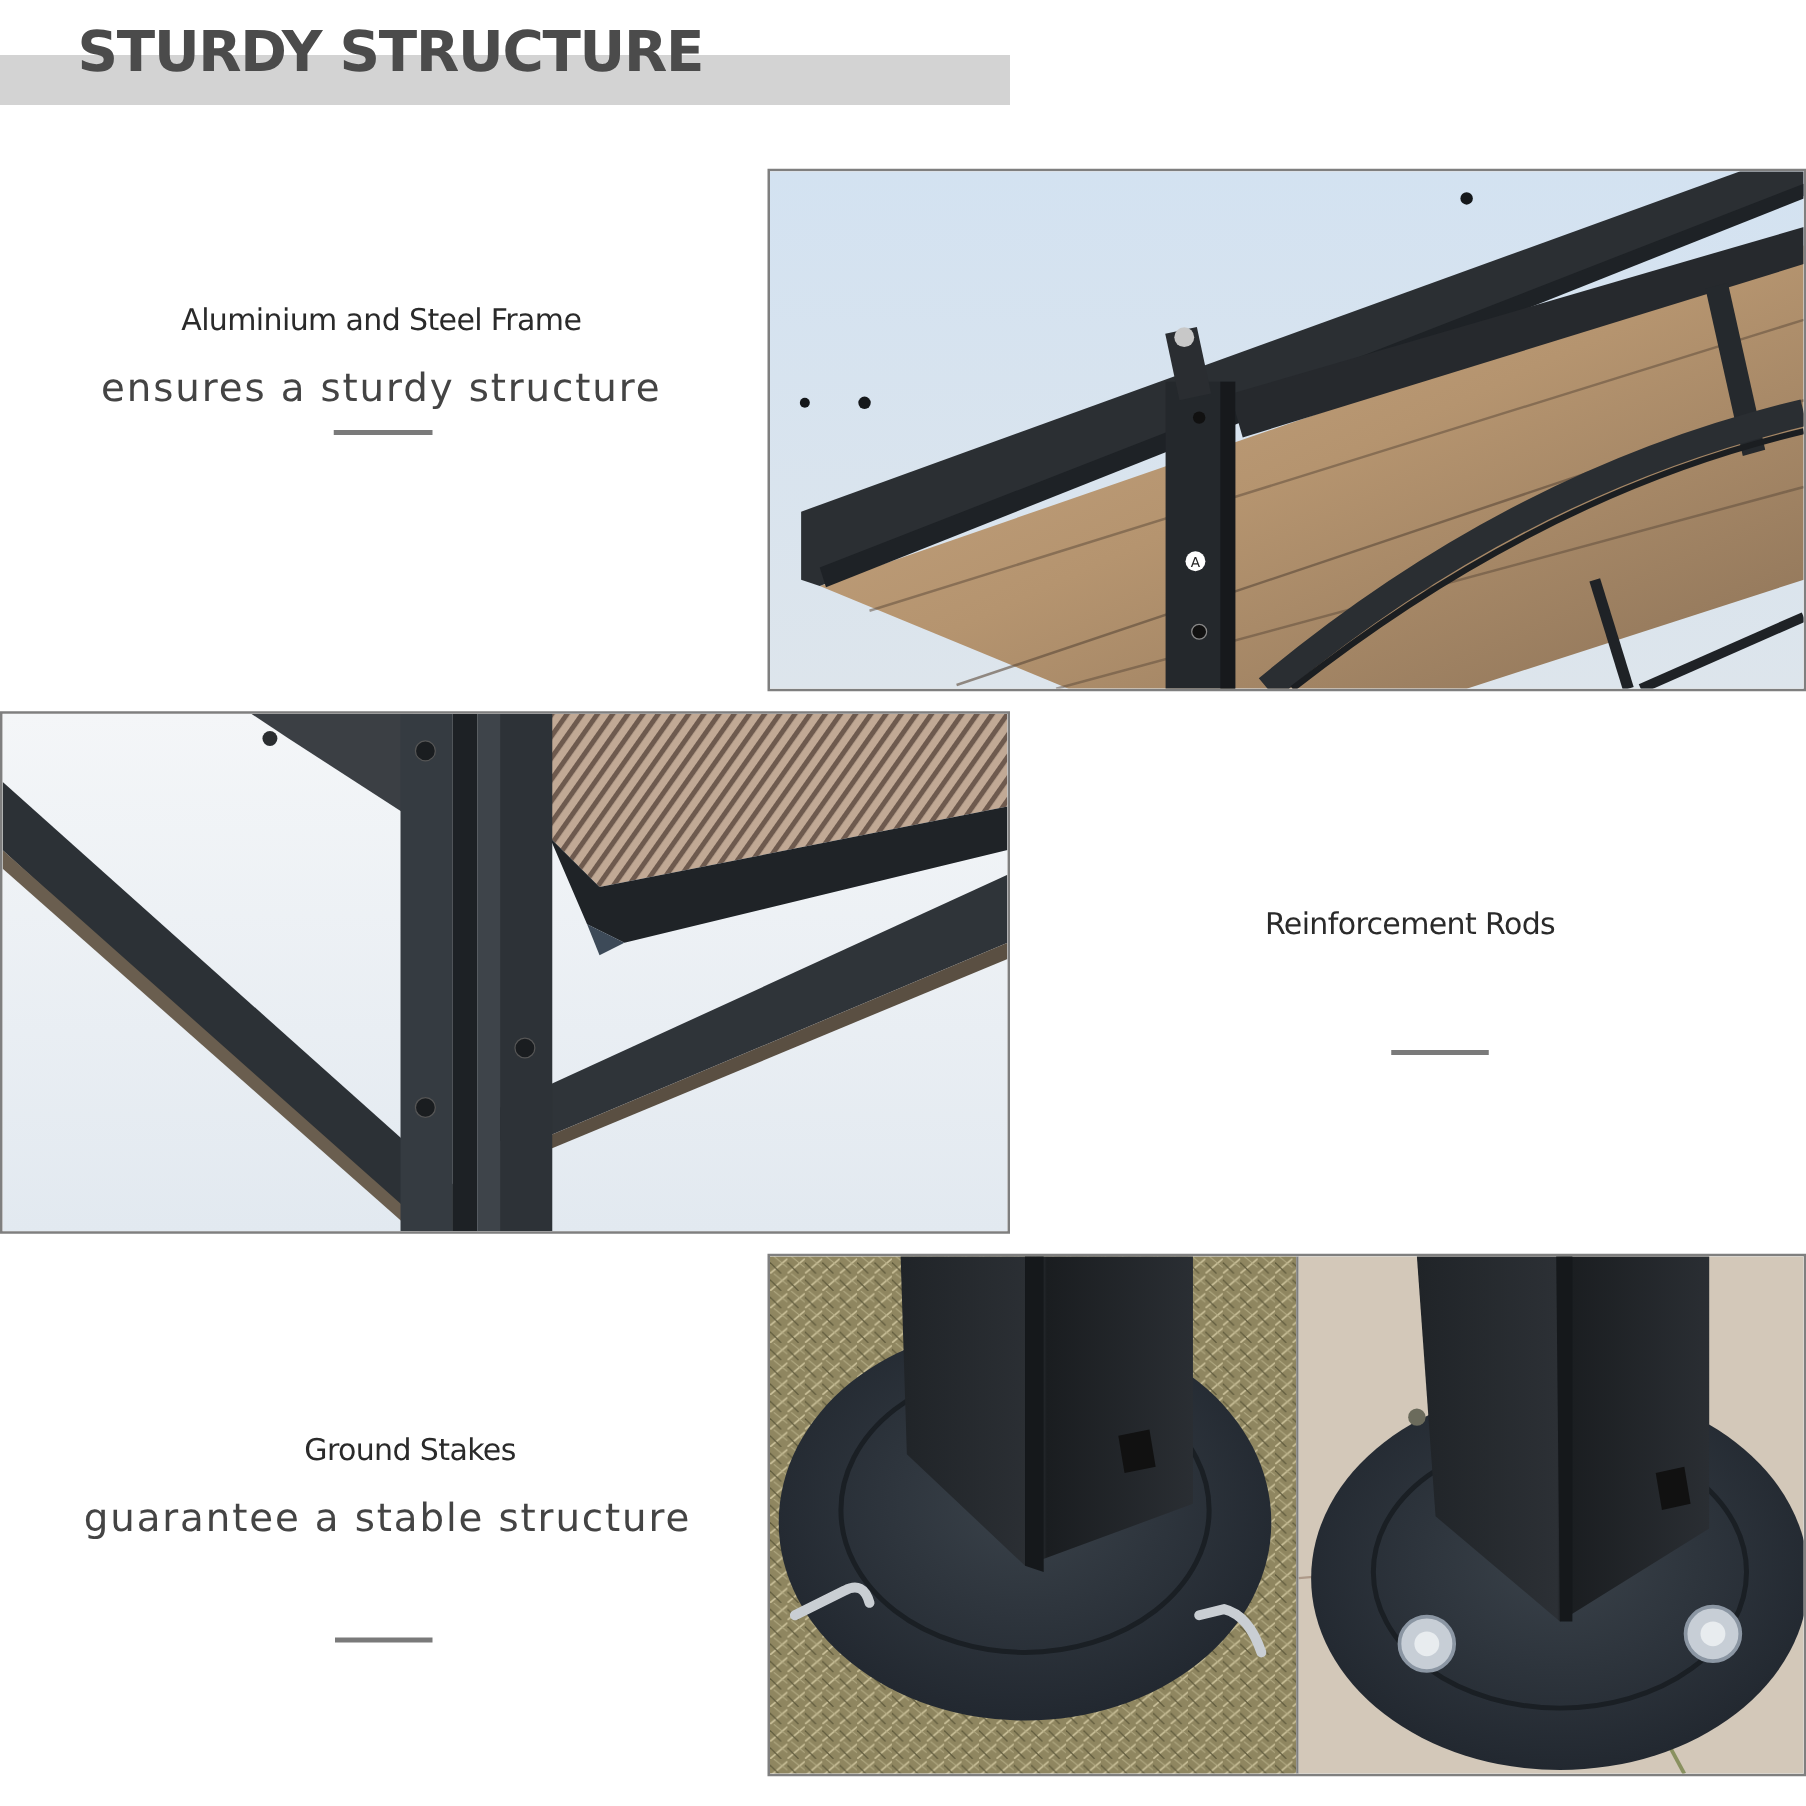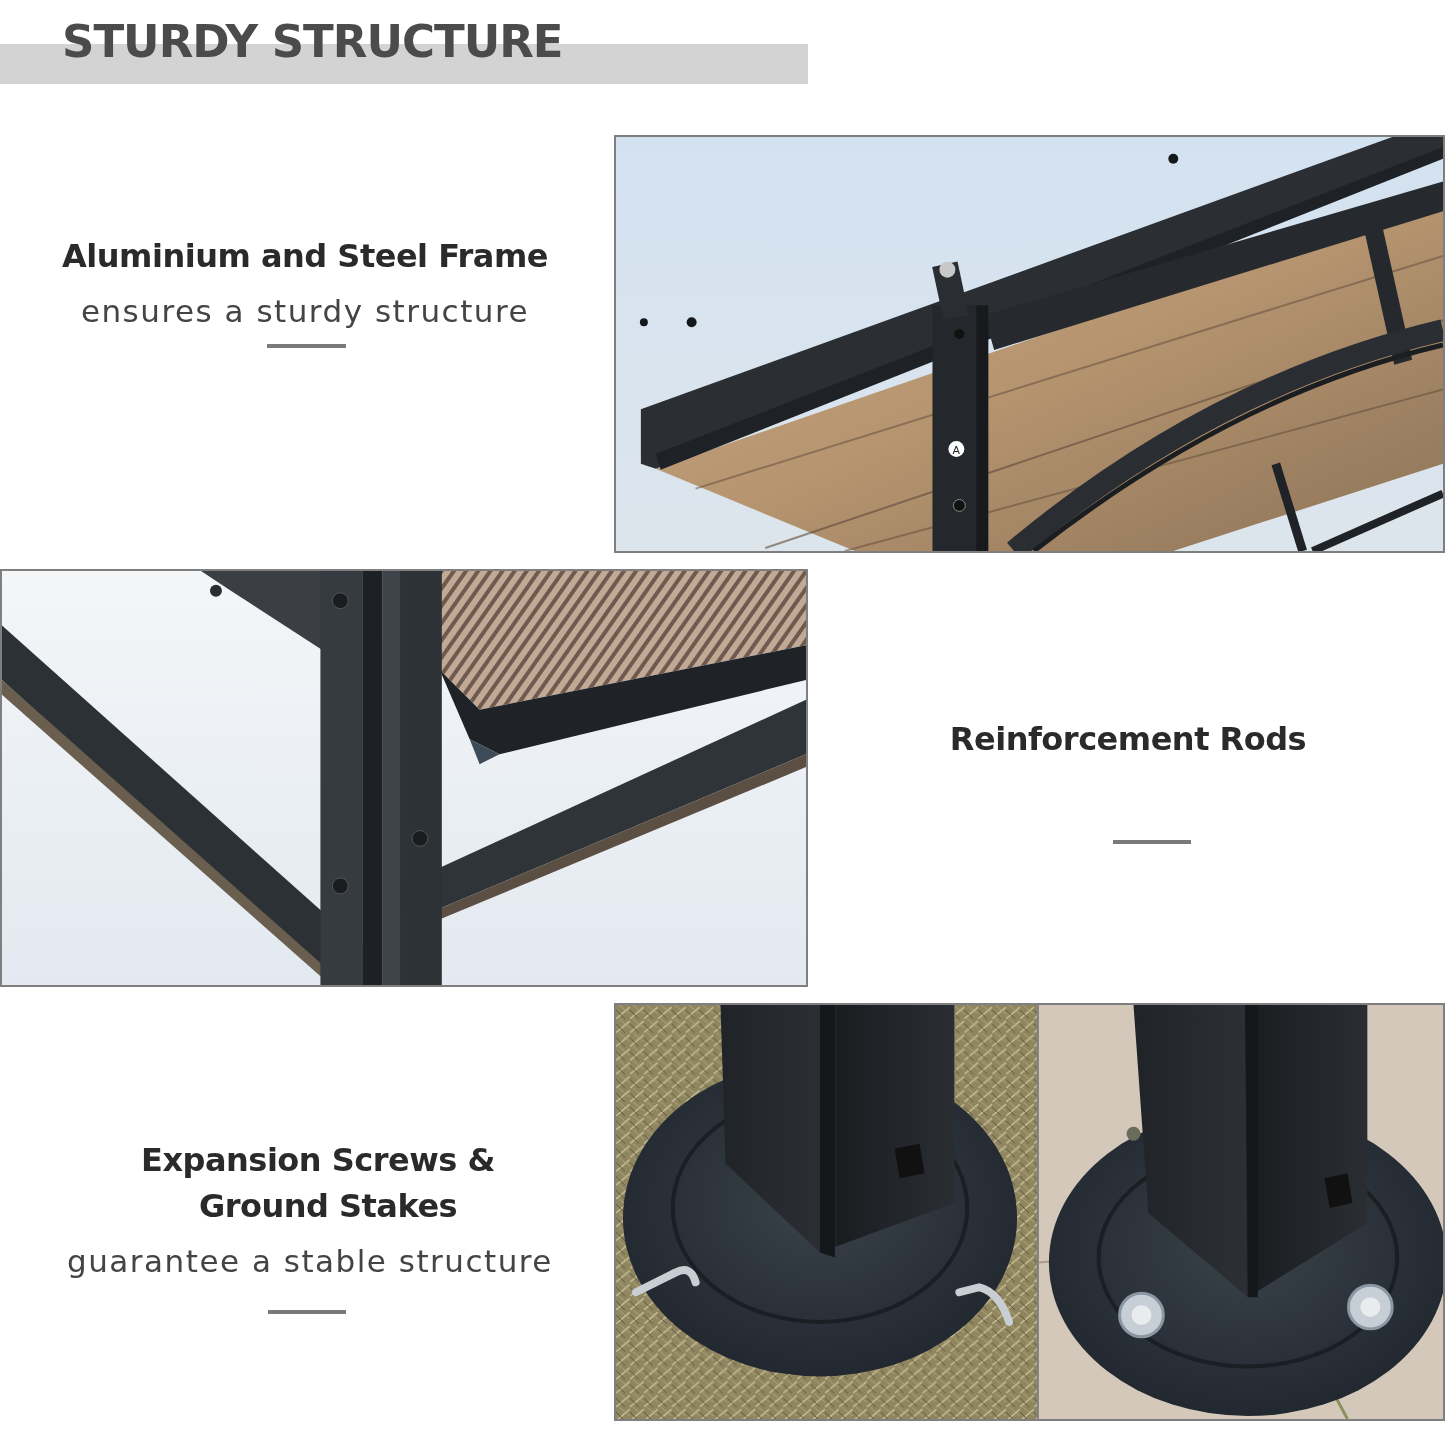--- a/index.html
+++ b/index.html
@@ -2,22 +2,22 @@
 <html><head>
 <meta charset="utf-8">
 <style>
   html, body { margin:0; padding:0; background:#ffffff; }
   body { width:1445px; height:1445px; position:relative; overflow:hidden;
          font-family:"DejaVu Sans", "Liberation Sans", sans-serif; }
   .title-bar { position:absolute; left:0; top:44px; width:808px; height:40px; background:#d3d3d3; }
   .title { position:absolute; left:62px; top:6px; margin:0; font-family:"DejaVu Sans", sans-serif;
            font-weight:bold; font-size:45px; letter-spacing:-1px; color:#4b4b4b; line-height:72px; white-space:nowrap; }
   .feature { position:absolute; text-align:center; }
-  .feature h2 { margin:0; font-family:"DejaVu Sans", sans-serif; font-weight:bold; color:#2a2a2a;
-                font-size:32px; line-height:46px; letter-spacing:-0.5px; }
+  .feature h2 { margin:0; font-family:"DejaVu Sans", sans-serif; font-weight:normal; color:#2a2a2a;
+                font-size:24px; line-height:46px; letter-spacing:-0.5px; }
   .feature p { margin:8px; font-family:"DejaVu Sans", sans-serif; font-weight:normal; color:#444444;
                font-size:31px; line-height:48px; letter-spacing:1.5px; }
   .divider { position:absolute; height:4px; background:#7a7a7a; }
   .photo { position:absolute; border:2px solid #7f7f7f; box-sizing:border-box; overflow:hidden; }
   .photo svg { display:block; width:100%; height:100%; }
 </style>
 </head>
 <body>
 
 <div class="title-bar"></div>
@@ -117,21 +117,20 @@
     <circle cx="420" cy="270" r="8" fill="#1a1d20" stroke="#555" stroke-width="1"></circle>
   </svg>
 </div>
 
 <div class="feature" style="left:828px; top:716px; width:600px;">
   <h2>Reinforcement Rods</h2>
 </div>
 <div class="divider" style="left:1113px; top:840px; width:78px;"></div>
 
 <div class="feature" style="left:30px; top:1137px; width:560px;">
-  <h2 style="padding-left:16px;">Expansion Screws &amp;</h2>
   <h2 style="padding-left:36px;">Ground Stakes</h2>
   <p>guarantee a stable structure</p>
 </div>
 <div class="divider" style="left:268px; top:1310px; width:78px;"></div>
 
 <div class="photo" style="left:614px; top:1003px; width:831px; height:418px;">
   <svg viewBox="0 0 831 418" preserveAspectRatio="none">
     <defs>
       <pattern id="grass" width="14" height="14" patternUnits="userSpaceOnUse">
         <rect width="14" height="14" fill="#8f8660"></rect>

